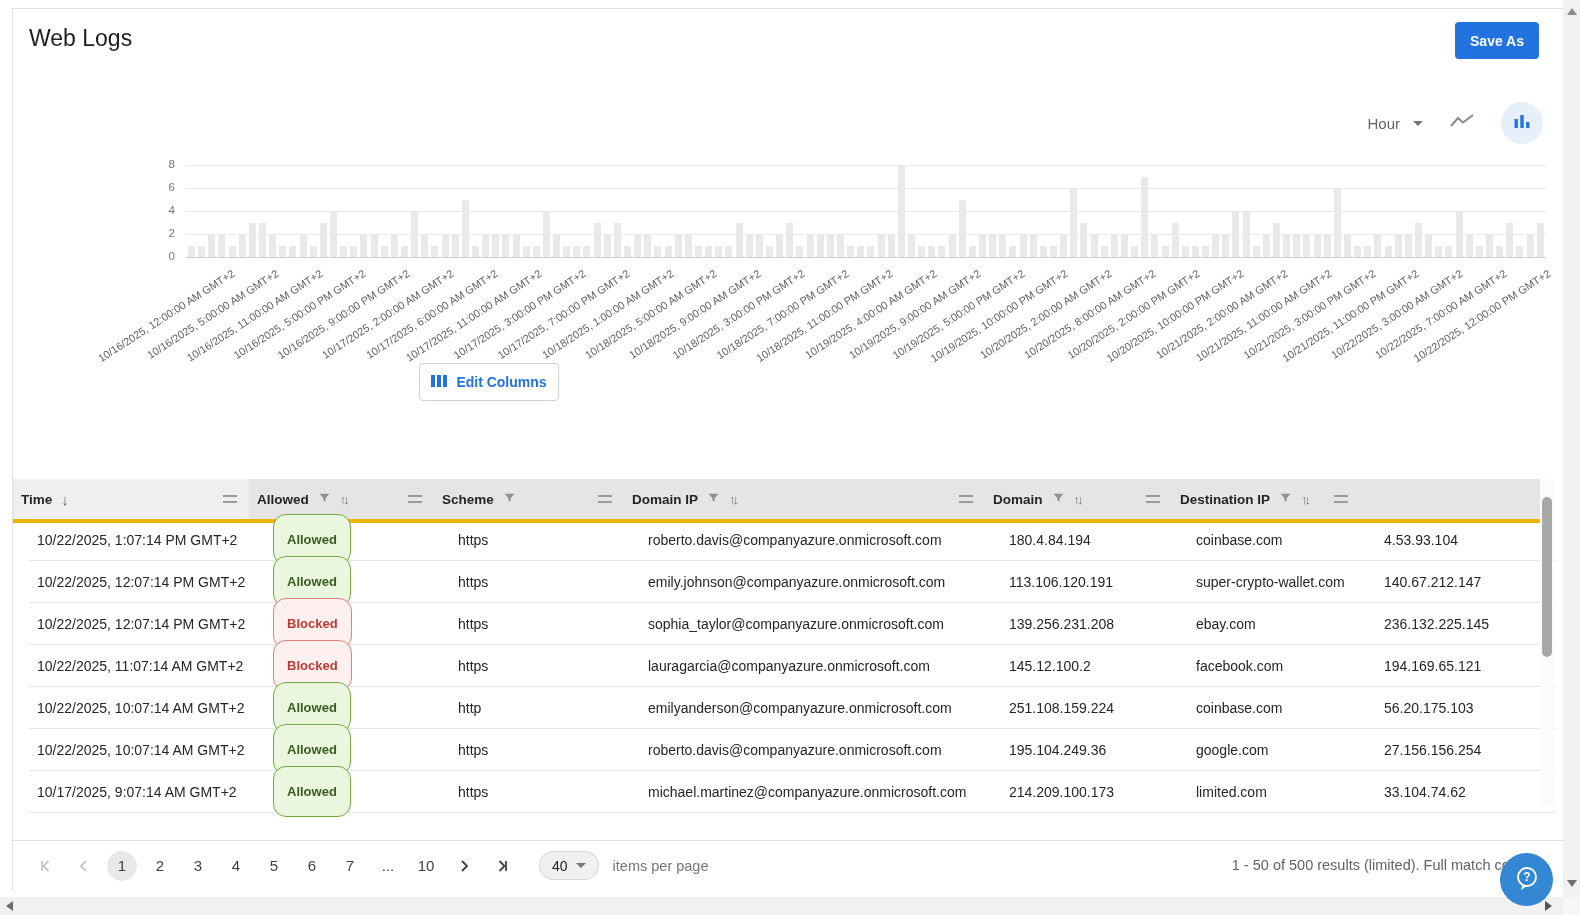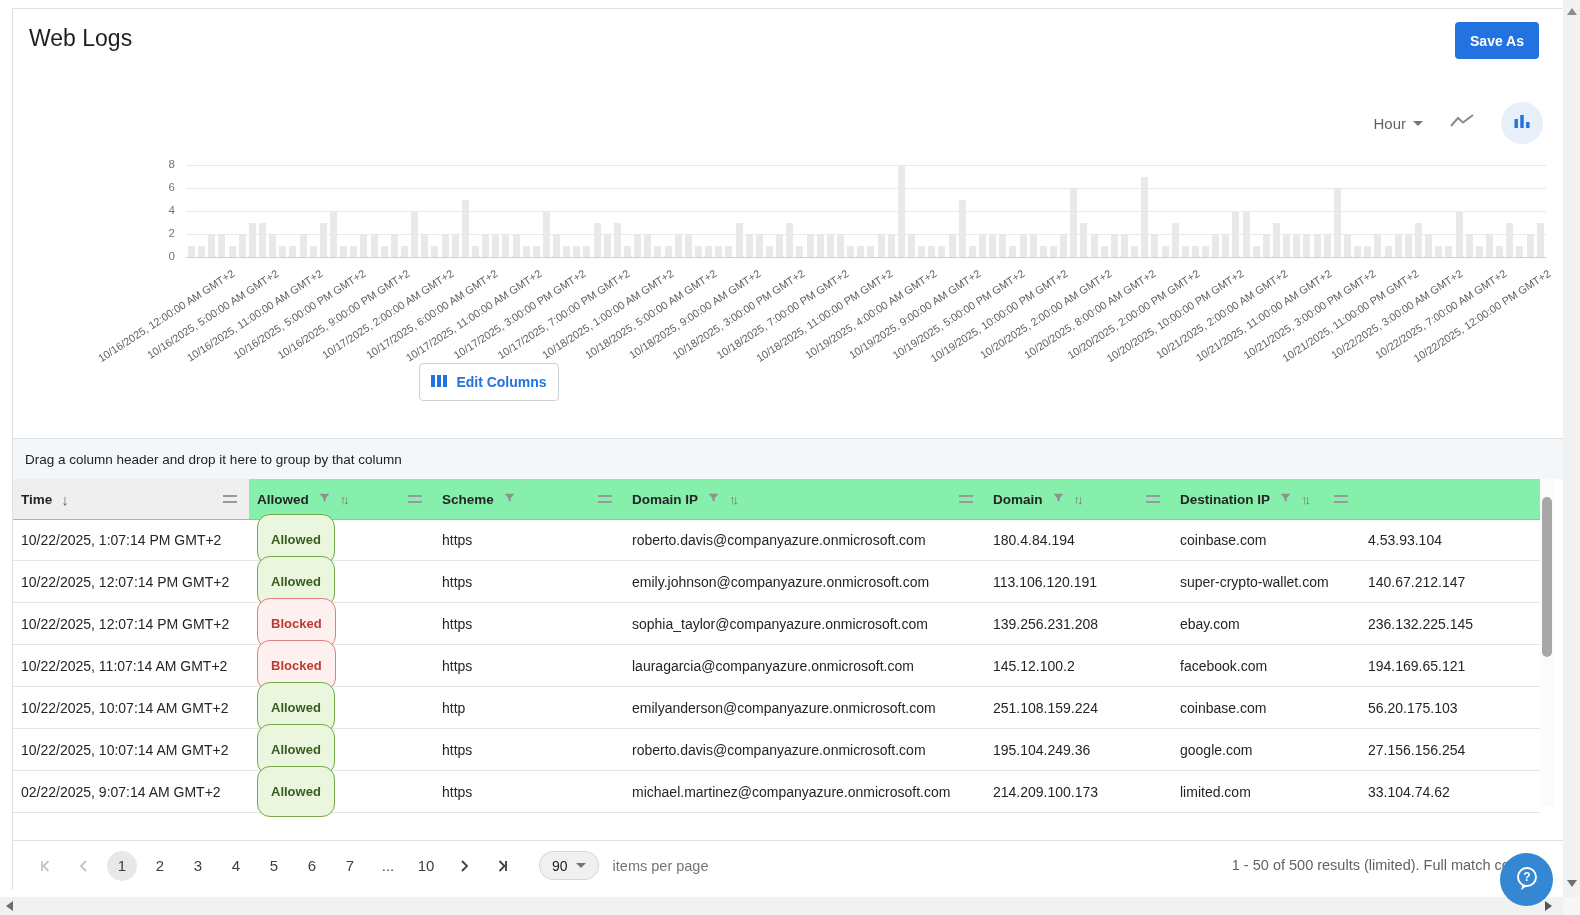--- a/index.html
+++ b/index.html
@@ -7,21 +7,21 @@
        font-family:"Liberation Sans",sans-serif;color:#212121;}
   .card{position:absolute;left:12px;top:8px;width:1551px;height:881px;
         border-left:1px solid #e0e0e0;border-top:1px solid #e0e0e0;background:#fff;}
   
   .page-title{position:absolute;left:16px;top:16px;font-size:23px;color:#1f1f1f;}
   .btn-primary{position:absolute;left:1442px;top:13px;width:84px;height:37px;background:#2272df;
        color:#fff;font-weight:bold;font-size:14px;border:none;border-radius:4px;cursor:pointer;
        font-family:"Liberation Sans",sans-serif;}
   
   .controls{position:absolute;left:1340px;top:92px;width:190px;height:44px;display:flex;align-items:center;justify-content:flex-end;gap:18px;}
-  .interval{display:flex;align-items:center;gap:7px;color:#5f6368;font-size:15px;cursor:pointer;}
+  .interval{display:flex;align-items:center;gap:13px;color:#5f6368;font-size:15px;cursor:pointer;}
   .caret{width:0;height:0;border-left:5px solid transparent;border-right:5px solid transparent;border-top:5px solid #757575;}
   .chart-toggle{width:42px;height:42px;border-radius:50%;display:flex;align-items:center;justify-content:center;cursor:pointer;}
   .chart-toggle.selected{background:#e7effa;}
   
   .plot{position:absolute;left:173px;top:156px;width:1360px;height:92px;
         border-bottom:1px solid #cfcfcf;
         background-image:linear-gradient(#e8e8e8 1px,transparent 1px);
         background-size:100% 23px;}
   .bars{position:absolute;left:0;right:0;bottom:0;top:0;display:flex;align-items:flex-end;justify-content:space-between;padding:0 2px;}
   .bar{flex:0 0 7px;background:#e9e9e9;}
@@ -35,28 +35,28 @@
   .daterange-label{position:absolute;left:14px;top:-7px;background:#fff;padding:0 5px;font-size:11px;color:#5f6368;}
   .daterange-value{position:absolute;left:12px;top:9px;font-size:15px;color:#202124;}
   .cal-icon{position:absolute;right:10px;top:8px;cursor:pointer;}
   .btn-outline{position:absolute;left:406px;top:354px;width:140px;height:38px;border:1px solid #cdd1d6;border-radius:4px;
        background:#fff;color:#2272df;font-weight:bold;font-size:14px;display:flex;align-items:center;justify-content:center;gap:9px;cursor:pointer;font-family:"Liberation Sans",sans-serif;}
   
   .group-bar{position:absolute;left:0;top:429px;width:1551px;height:41px;background:#f4f7fa;
        border-top:1px solid #e0e0e0;display:flex;align-items:center;padding-left:12px;box-sizing:border-box;
        font-size:13.5px;color:#202124;}
   .thead{position:absolute;left:0;top:470px;height:40px;display:grid;align-items:center;
-       border-bottom:1px solid #eab308;background:#86efac;font-weight:bold;font-size:13.5px;color:#252525;}
+       border-bottom:4px solid #eab308;background:#e5e5e5;font-weight:bold;font-size:13.5px;color:#252525;}
   .th{position:relative;height:40px;display:flex;align-items:center;gap:9px;padding-left:8px;box-sizing:border-box;cursor:pointer;}
   .th.sorted{background:#efefef;}
   .sort-pair{color:#757575;font-size:13px;letter-spacing:-3px;font-weight:normal;}
   .sort-desc{color:#5f6368;font-size:15px;font-weight:normal;}
   .resize-handle{position:absolute;right:12px;top:16px;width:14px;height:8px;box-sizing:border-box;
        border-top:2px solid #9a9a9a;border-bottom:2px solid #9a9a9a;cursor:col-resize;}
-  .tbody{position:absolute;left:0;top:510px;width:1527px;}
+  .tbody{position:absolute;left:16px;top:510px;width:1527px;}
   .trow{display:grid;height:41px;align-items:center;border-bottom:1px solid #e4e4e4;font-size:14px;color:#252525;}
   .td{padding-left:8px;overflow:hidden;white-space:nowrap;}
   .badge{display:inline-block;padding:17px 13px;border-radius:13px;font-size:13px;font-weight:bold;}
   .badge.allowed{background:#eaf6dd;border:1.5px solid #74a945;color:#3a5c20;}
   .badge.blocked{background:#fdf0ef;border:1.5px solid #dd7f7b;color:#bb3b34;}
   .inner-scroll{position:absolute;left:1527px;top:470px;width:14px;height:327px;background:#fbfbfb;}
   .inner-thumb{position:absolute;left:2px;top:18px;width:10px;height:160px;border-radius:5px;background:#a8a8a8;cursor:pointer;}
   
   .notice{position:absolute;left:0;top:797px;width:1551px;height:34px;border-top:1px solid #e0e0e0;
        display:flex;align-items:center;padding-left:12px;box-sizing:border-box;font-size:13.5px;color:#202124;gap:6px;}
@@ -299,23 +299,20 @@
       <span>
         <svg width="16" height="14" viewBox="0 0 16 14">
           <rect x="0" y="1" width="4" height="12" fill="#2272df"></rect>
           <rect x="6" y="1" width="4" height="12" fill="#2272df"></rect>
           <rect x="12" y="1" width="4" height="12" fill="#2272df"></rect>
         </svg>
       </span>
       <span>Edit Columns</span>
     </button>
 
-    <div class="group-bar">
-      <span>Drag a column header and drop it here to group by that column</span>
-    </div>
 
     <div class="thead" style="grid-template-columns: 236px 185px 190px 361px 187px 188px 180px; width: 1527px;">
         <div class="th sorted">
           <span>Time</span>
           <span class="sort-desc">↓</span>
           <span class="resize-handle"></span>
         </div>
         <div class="th">
           <span>Allowed</span>
           <span><svg width="13" height="13" viewBox="0 0 24 24">
@@ -405,21 +402,21 @@
         <div class="trow" style="grid-template-columns: 236px 185px 190px 361px 187px 188px 180px;">
           <div class="td">10/22/2025, 10:07:14 AM GMT+2</div>
           <div class="td"><span class="badge allowed">Allowed</span></div>
           <div class="td">https</div>
           <div class="td">roberto.davis@companyazure.onmicrosoft.com</div>
           <div class="td">195.104.249.36</div>
           <div class="td">google.com</div>
           <div class="td">27.156.156.254</div>
         </div>
         <div class="trow" style="grid-template-columns: 236px 185px 190px 361px 187px 188px 180px;">
-          <div class="td">02/22/2025, 9:07:14 AM GMT+2</div>
+          <div class="td">10/17/2025, 9:07:14 AM GMT+2</div>
           <div class="td"><span class="badge allowed">Allowed</span></div>
           <div class="td">https</div>
           <div class="td">michael.martinez@companyazure.onmicrosoft.com</div>
           <div class="td">214.209.100.173</div>
           <div class="td">limited.com</div>
           <div class="td">33.104.74.62</div>
         </div>
       </div>
     <div class="inner-scroll">
       <div class="inner-thumb"></div>
@@ -454,21 +451,21 @@
             <path d="M6 3l5 5-5 5" fill="none" stroke="#3c4043" stroke-width="1.8"></path>
           </svg>
       </span>
       <span class="nav-ic">
         <svg width="16" height="16" viewBox="0 0 16 16">
             <path d="M5.5 3l5 5-5 5" fill="none" stroke="#3c4043" stroke-width="1.8"></path>
             <line x1="12" y1="3" x2="12" y2="13" stroke="#3c4043" stroke-width="1.8"></line>
           </svg>
       </span>
       <span class="pp-pill">
-        <span>90</span>
+        <span>40</span>
         <span class="caret"></span>
       </span>
       <span class="pp-label">items per page</span>
     </div>
     <div class="results">1 - 50 of 500 results (limited). Full match count:</div>
   </div>
 
   <button class="help-btn">
     <span>
       <svg width="30" height="30" viewBox="0 0 30 30">

